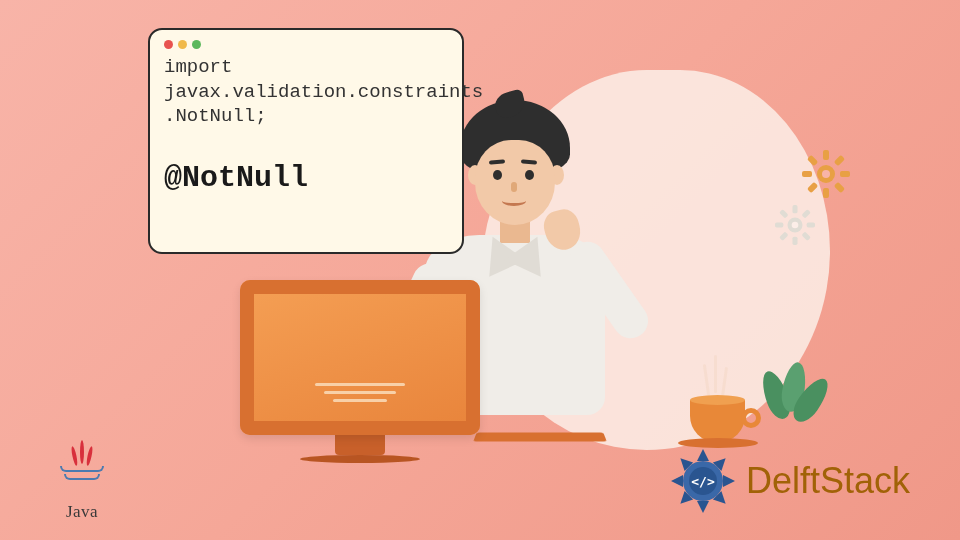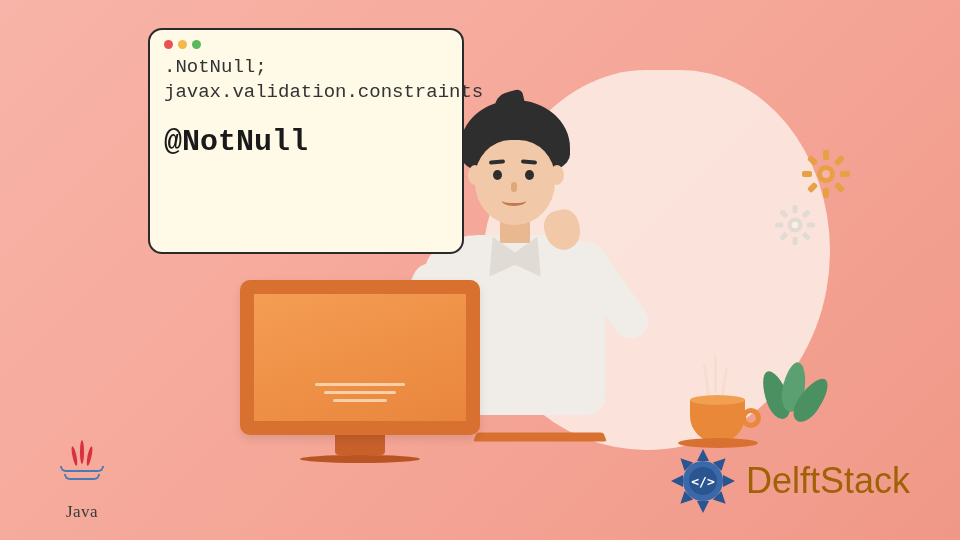--- a/index.html
+++ b/index.html
@@ -55,21 +55,21 @@
     font-family: "Courier New", monospace;
     font-size: 19px;
     line-height: 1.3;
     color: #333;
   }
   .annotation {
     font-family: "Courier New", monospace;
     font-weight: bold;
     font-size: 30px;
     color: #1a1a1a;
-    margin-top: 21px;
+    margin-top: 32px;
   }
 
   
   .character {
     position: absolute;
     left: 380px;
     top: 100px;
     width: 300px;
     height: 340px;
     z-index: 5;
@@ -444,22 +444,23 @@
 
 <div class="blob"></div>
 
 <div class="code-card">
   <div class="traffic-dots">
     <span class="dot-red"></span>
     <span class="dot-yellow"></span>
     <span class="dot-green"></span>
   </div>
   <div class="code-text">
+    <div>import</div>
+    <div>javax.validation.constraints</div>
     <div>.NotNull;</div>
-    <div>javax.validation.constraints</div>
   </div>
   <div class="annotation">@NotNull</div>
 </div>
 
 <div class="gear gear-1">
   <svg width="48" height="48" viewBox="0 0 48 48">
     <g fill="#e8a044">
       <circle cx="24" cy="24" r="9"></circle>
       <g>
         <rect x="21" y="0" width="6" height="10" rx="2"></rect>

